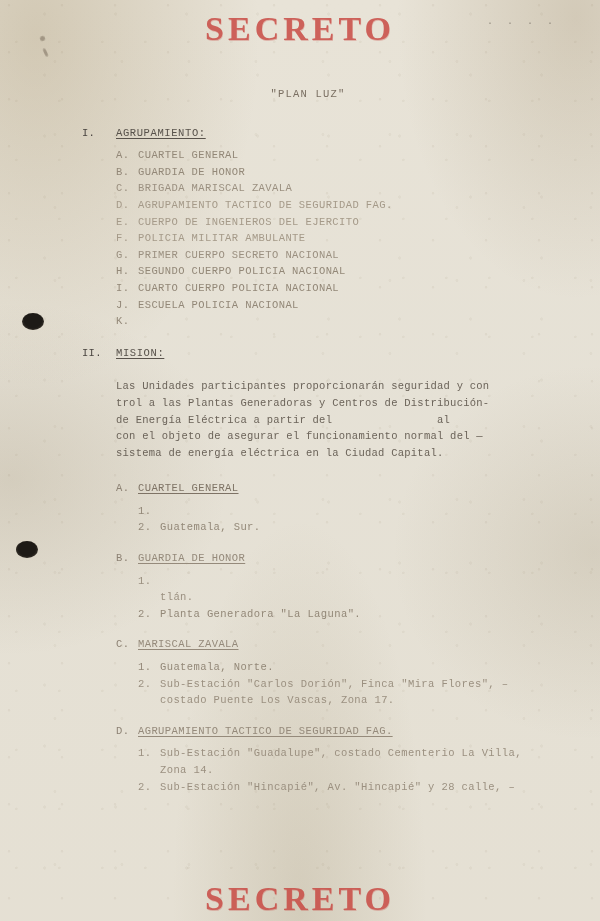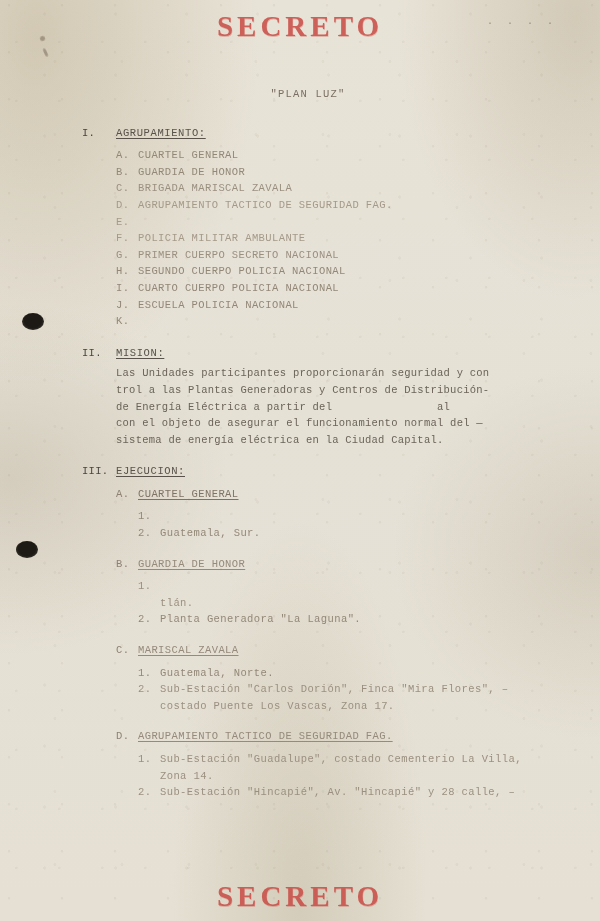--- a/index.html
+++ b/index.html
@@ -88,21 +88,21 @@
     right: 0;
     text-align: center;
     color: #c8453f;
     font-family: "Liberation Serif", "DejaVu Serif", serif;
     font-weight: bold;
     font-size: 25px;
     letter-spacing: 4px;
     opacity: .82;
     text-shadow: 0.5px 0.5px 0 rgba(200,69,63,0.35);
   }
-  .stamp .big { font-size: 29px; }
+  .stamp .big { font-size: 34px; }
   .stamp-top { top: 10px; }
   .stamp-bottom { top: 880px; }
 
   .doc {
     position: absolute;
     left: 82px;
     top: 86px;
     width: 470px;
     color: #4a4540;
     font-size: 10.5px;
@@ -149,21 +149,21 @@
   }
   .item.fade1 { color: #938878; }
   .item.fade2 { color: #9b9080; }
   .item.fade3 { color: #a59a89; }
 
   .lvl1 { margin-left: 34px; }
   .lvl2 { margin-left: 56px; }
 
   .para {
     margin-left: 34px;
-    margin-top: 4px;
+    margin-top: 17px;
     color: #6b6359;
     white-space: pre-wrap;
     letter-spacing: .25px;
   }
 
   .sub-head {
     text-decoration: underline;
     text-underline-offset: 2px;
     color: #7e7365;
   }
@@ -209,20 +209,21 @@
         <div class="item fade2">
           <span class="mk">C.</span>
           <span>BRIGADA MARISCAL ZAVALA</span>
         </div>
         <div class="item fade3">
           <span class="mk">D.</span>
           <span>AGRUPAMIENTO TACTICO DE SEGURIDAD FAG.</span>
         </div>
         <div class="item fade3">
           <span class="mk">E.</span>
+          <span>CUERPO DE INGENIEROS DEL EJERCITO</span>
         </div>
         <div class="item fade3">
           <span class="mk">F.</span>
           <span>POLICIA MILITAR AMBULANTE</span>
         </div>
         <div class="item fade2">
           <span class="mk">G.</span>
           <span>PRIMER CUERPO SECRETO NACIONAL</span>
         </div>
         <div class="item fade1">
@@ -249,24 +250,20 @@
         <span class="head">MISION:</span>
       </div>
       <div class="para">Las Unidades participantes proporcionarán seguridad y con
 trol a las Plantas Generadoras y Centros de Distribución-
 de Energía Eléctrica a partir del                al
 con el objeto de asegurar el funcionamiento normal del —
 sistema de energía eléctrica en la Ciudad Capital.</div>
 
       <div class="gap-m"></div>
 
-      <div class="sec">
-        <span class="num">III.</span>
-        <span class="head">EJECUCION:</span>
-      </div>
 
       <div class="list lvl1">
         <div class="item">
           <span class="mk">A.</span>
           <span class="sub-head">CUARTEL GENERAL</span>
         </div>
       </div>
       <div class="list lvl2">
         <div class="item fade1">
           <span class="mk">1.</span>

